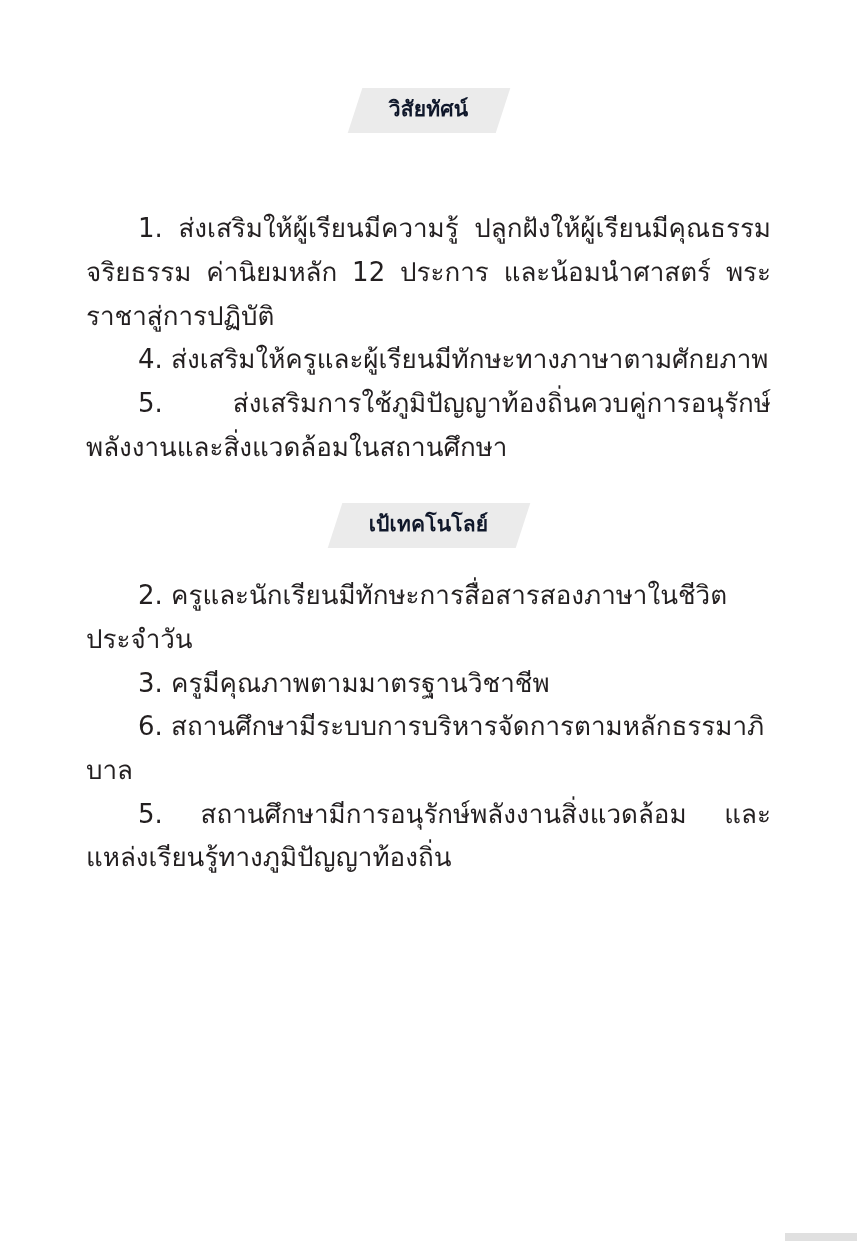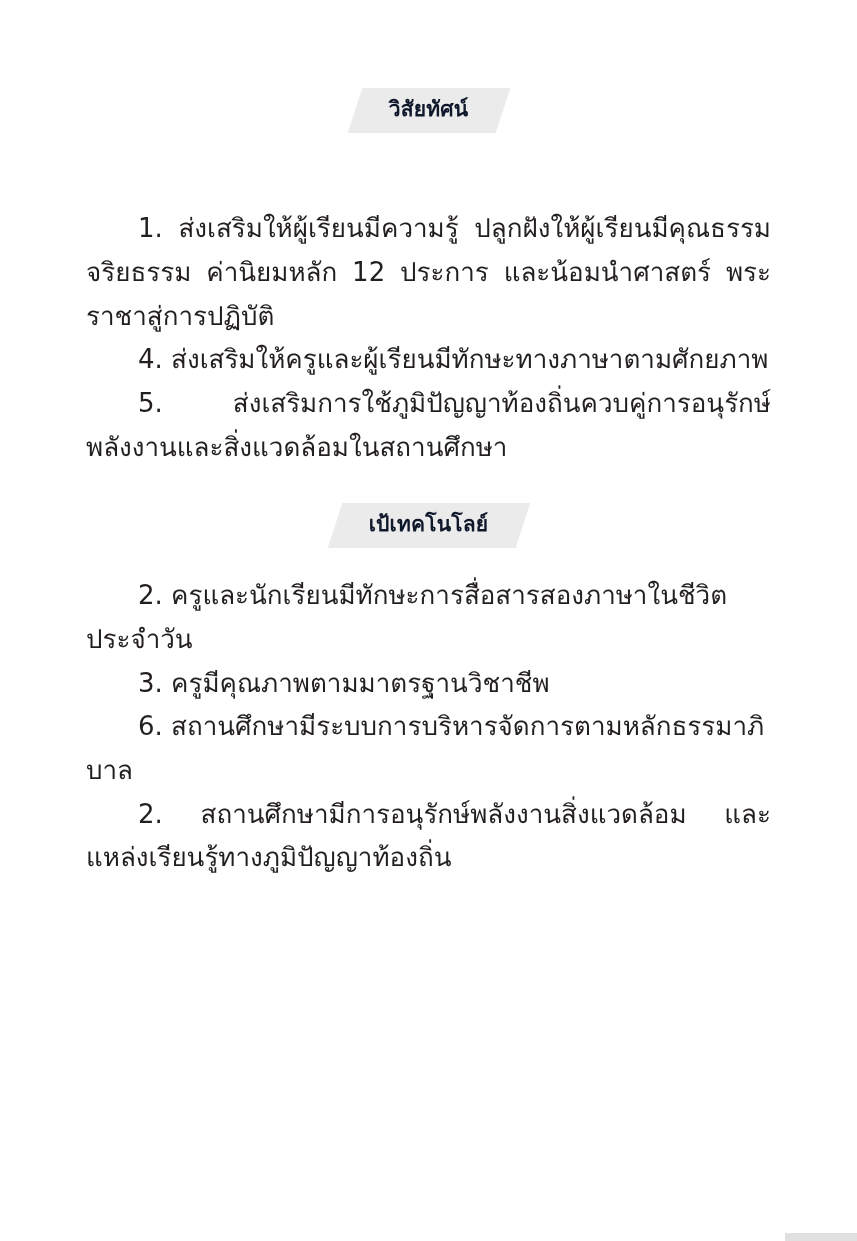--- a/index.html
+++ b/index.html
@@ -132,21 +132,21 @@
   <div class="heading-wrap">
     <div class="heading">
       <span>เป้เทคโนโลย์</span>
     </div>
   </div>
   <div class="gap-after-heading" style="height:26px;"></div>
   <ul class="list">
     <li class="nojust">2.  ครูและนักเรียนมีทักษะการสื่อสารสองภาษาในชีวิตประจำวัน</li>
     <li class="nojust">3.  ครูมีคุณภาพตามมาตรฐานวิชาชีพ</li>
     <li class="nojust">6.  สถานศึกษามีระบบการบริหารจัดการตามหลักธรรมาภิบาล</li>
-    <li>2.  สถานศึกษามีการอนุรักษ์พลังงานสิ่งแวดล้อม   และแหล่งเรียนรู้ทางภูมิปัญญาท้องถิ่น</li>
+    <li>5.  สถานศึกษามีการอนุรักษ์พลังงานสิ่งแวดล้อม   และแหล่งเรียนรู้ทางภูมิปัญญาท้องถิ่น</li>
   </ul>
 
   <div class="footer">
 
     <div class="page-number-box">
       
     </div>
   </div>
 
 </div>

